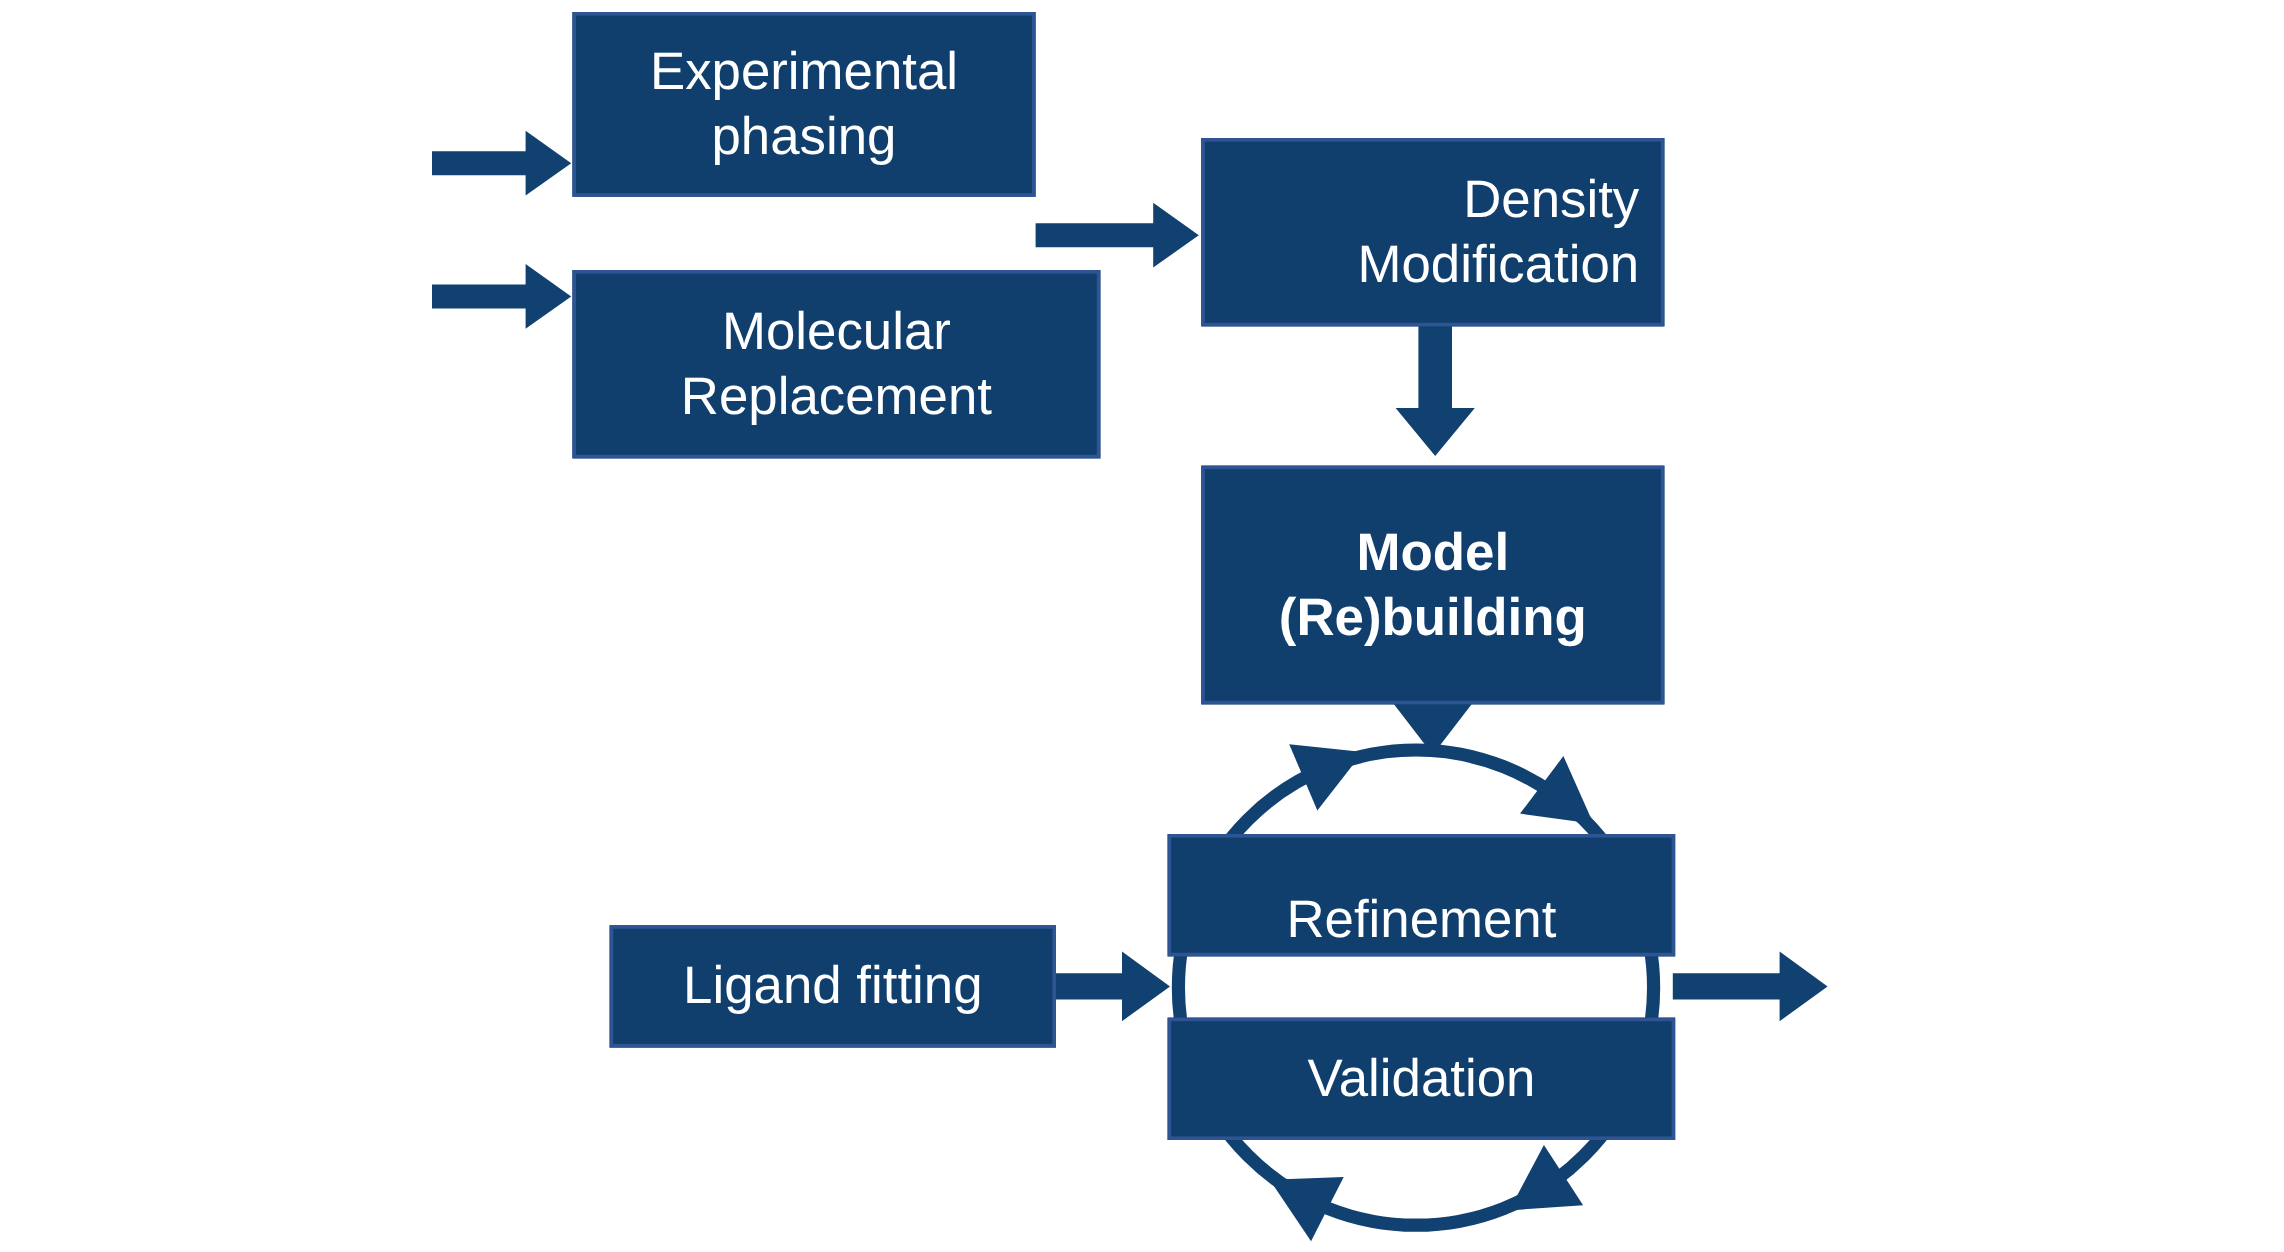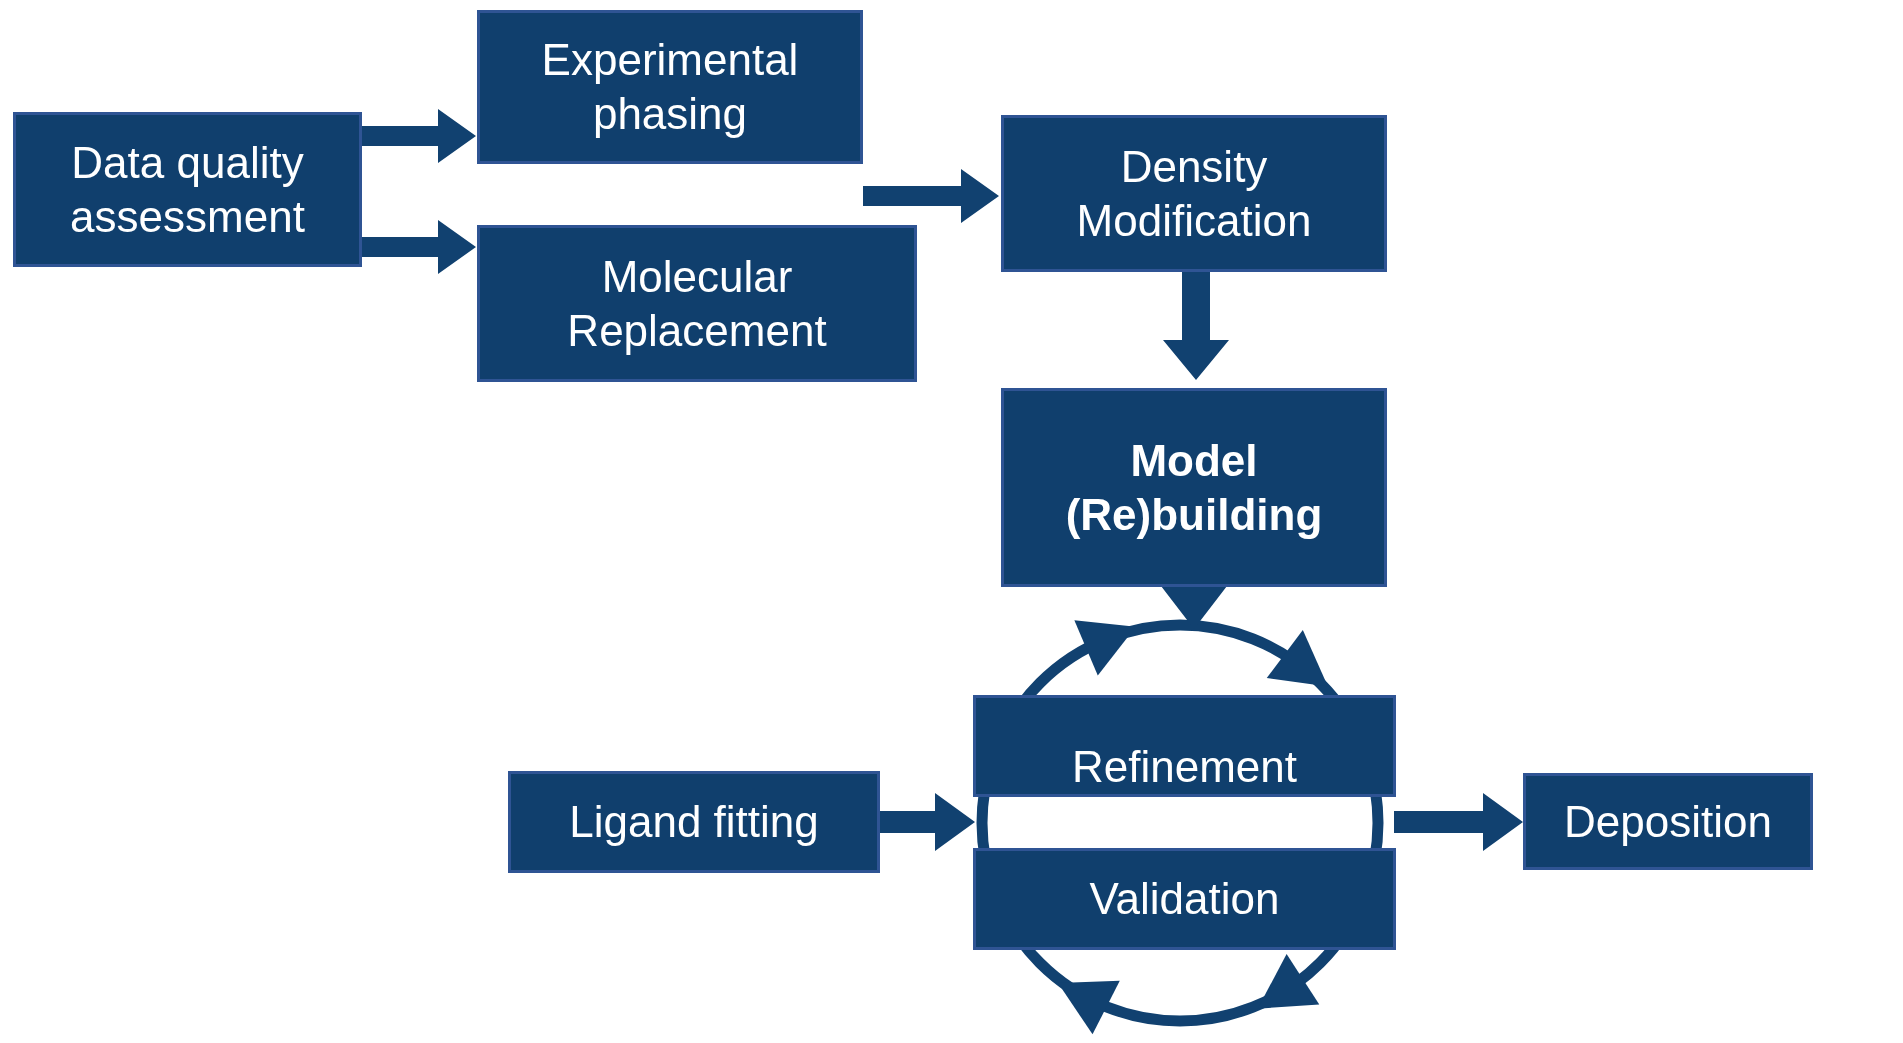--- a/index.html
+++ b/index.html
@@ -35,21 +35,21 @@
     justify-content: center;
     text-align: center;
     font-size: 44px;
     line-height: 1.22;
     padding: 0 18px;
   }
   
   .n-dq { left: 13px;   top: 112px; width: 349px; height: 155px; }
   .n-ep { left: 477px;  top: 10px;  width: 386px; height: 154px; }
   .n-mr { left: 477px;  top: 225px; width: 440px; height: 157px; }
-  .n-dm { left: 1001px; top: 115px; width: 386px; height: 157px; }
+  .n-dm { left: 1001px; top: 115px; width: 386px; height: 157px; text-align: right; }
   .n-mb { left: 1001px; top: 388px; width: 386px; height: 199px; font-weight: bold; }
   .n-rf { left: 973px;  top: 695px; width: 423px; height: 102px; align-items: flex-end; }
   .n-vl { left: 973px;  top: 848px; width: 423px; height: 102px; }
   .n-lf { left: 473px;  top: 771px; width: 372px; height: 102px; margin-left: 35px; }
   .n-dp { left: 1523px; top: 773px; width: 290px; height: 97px;  }
 
   .arrow-shape { fill: var(--arrow, #114170); }
   .cycle-ring {
     fill: none;
     stroke: var(--arrow, #114170);
@@ -87,23 +87,20 @@
 
     <path class="arrow-shape" d="M1182,271 V340 H1163 L1196,380 L1229,340 H1210 V271 Z"></path>
 
     <path class="arrow-shape" d="M1180,536 V586 H1161 L1194,629 L1227,586 H1208 V536 Z"></path>
 
     <path class="arrow-shape" d="M843,811 H935 V793 L975,822 L935,851 V833 H843 Z"></path>
 
     <path class="arrow-shape" d="M1394,811 H1483 V793 L1523,822 L1483,851 V833 H1394 Z"></path>
   </svg>
 
-  <div class="node n-dq">
-    <span>Data quality assessment</span>
-  </div>
 
   <div class="node n-ep">
     <span>Experimental phasing</span>
   </div>
 
   <div class="node n-mr">
     <span>Molecular Replacement</span>
   </div>
 
   <div class="node n-dm">
@@ -119,17 +116,14 @@
   </div>
 
   <div class="node n-vl">
     <span>Validation</span>
   </div>
 
   <div class="node n-lf">
     <span>Ligand fitting</span>
   </div>
 
-  <div class="node n-dp">
-    <span>Deposition</span>
-  </div>
 
 </div>
 
 </body></html>

